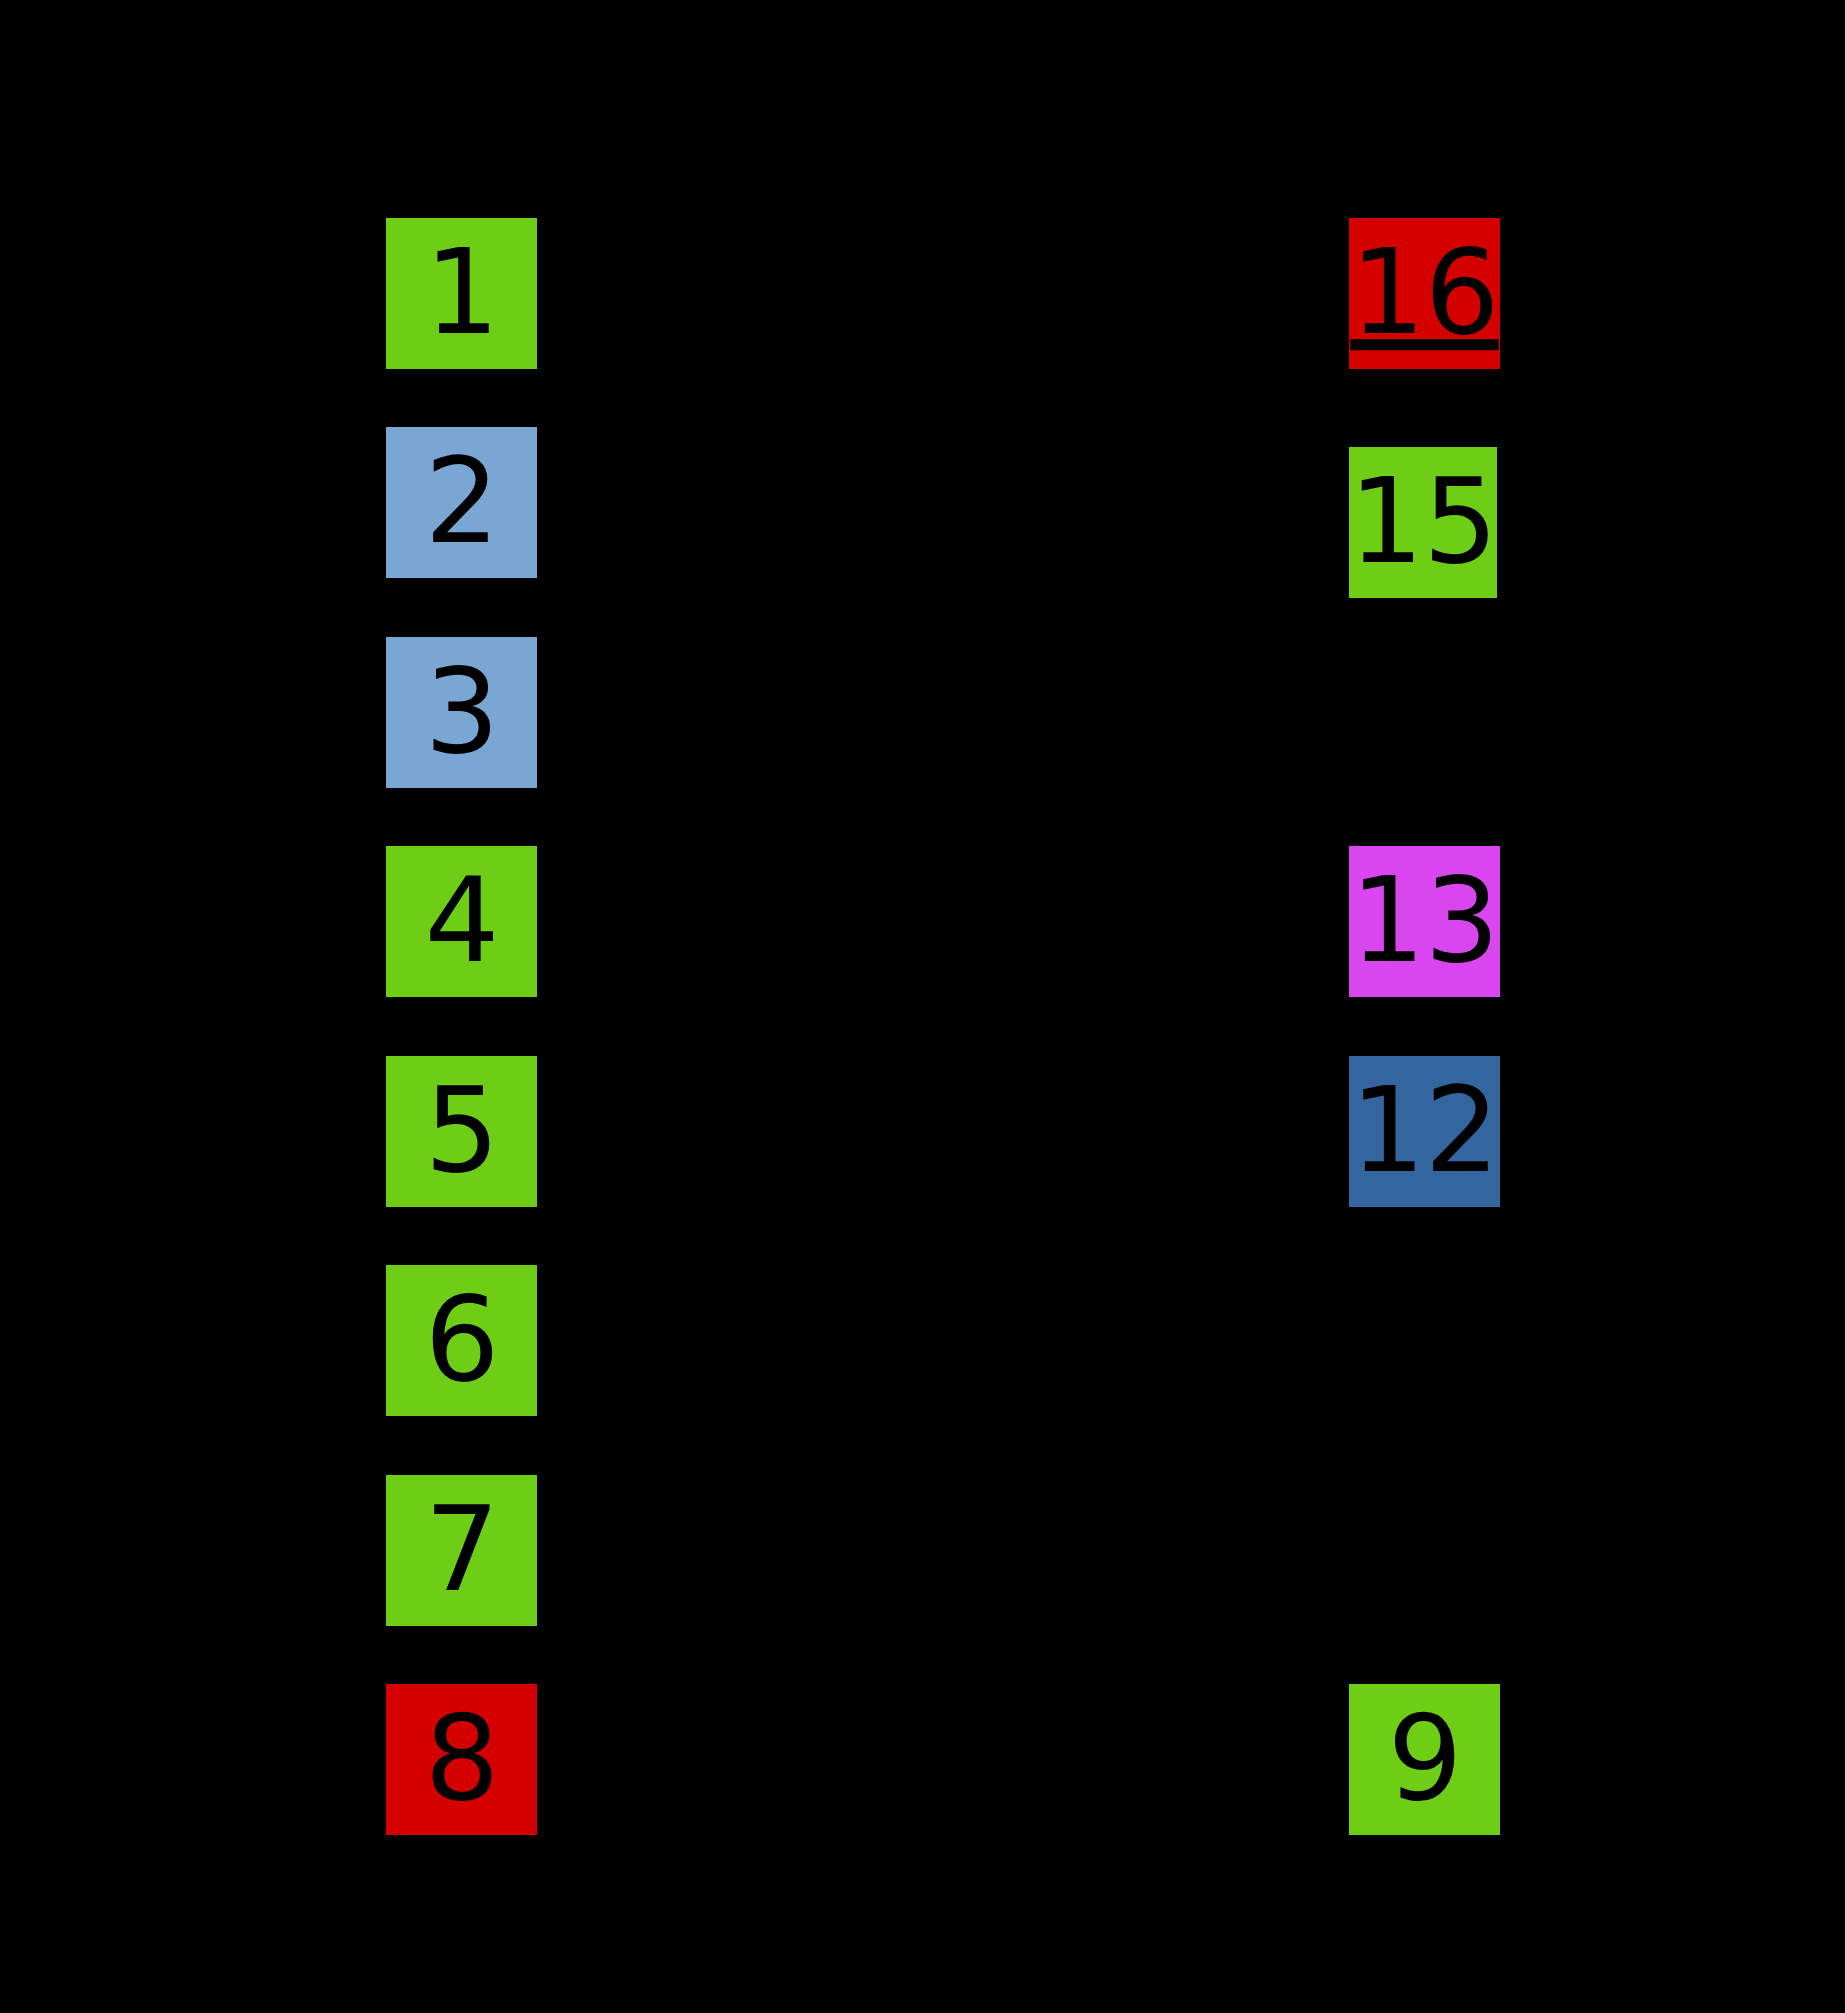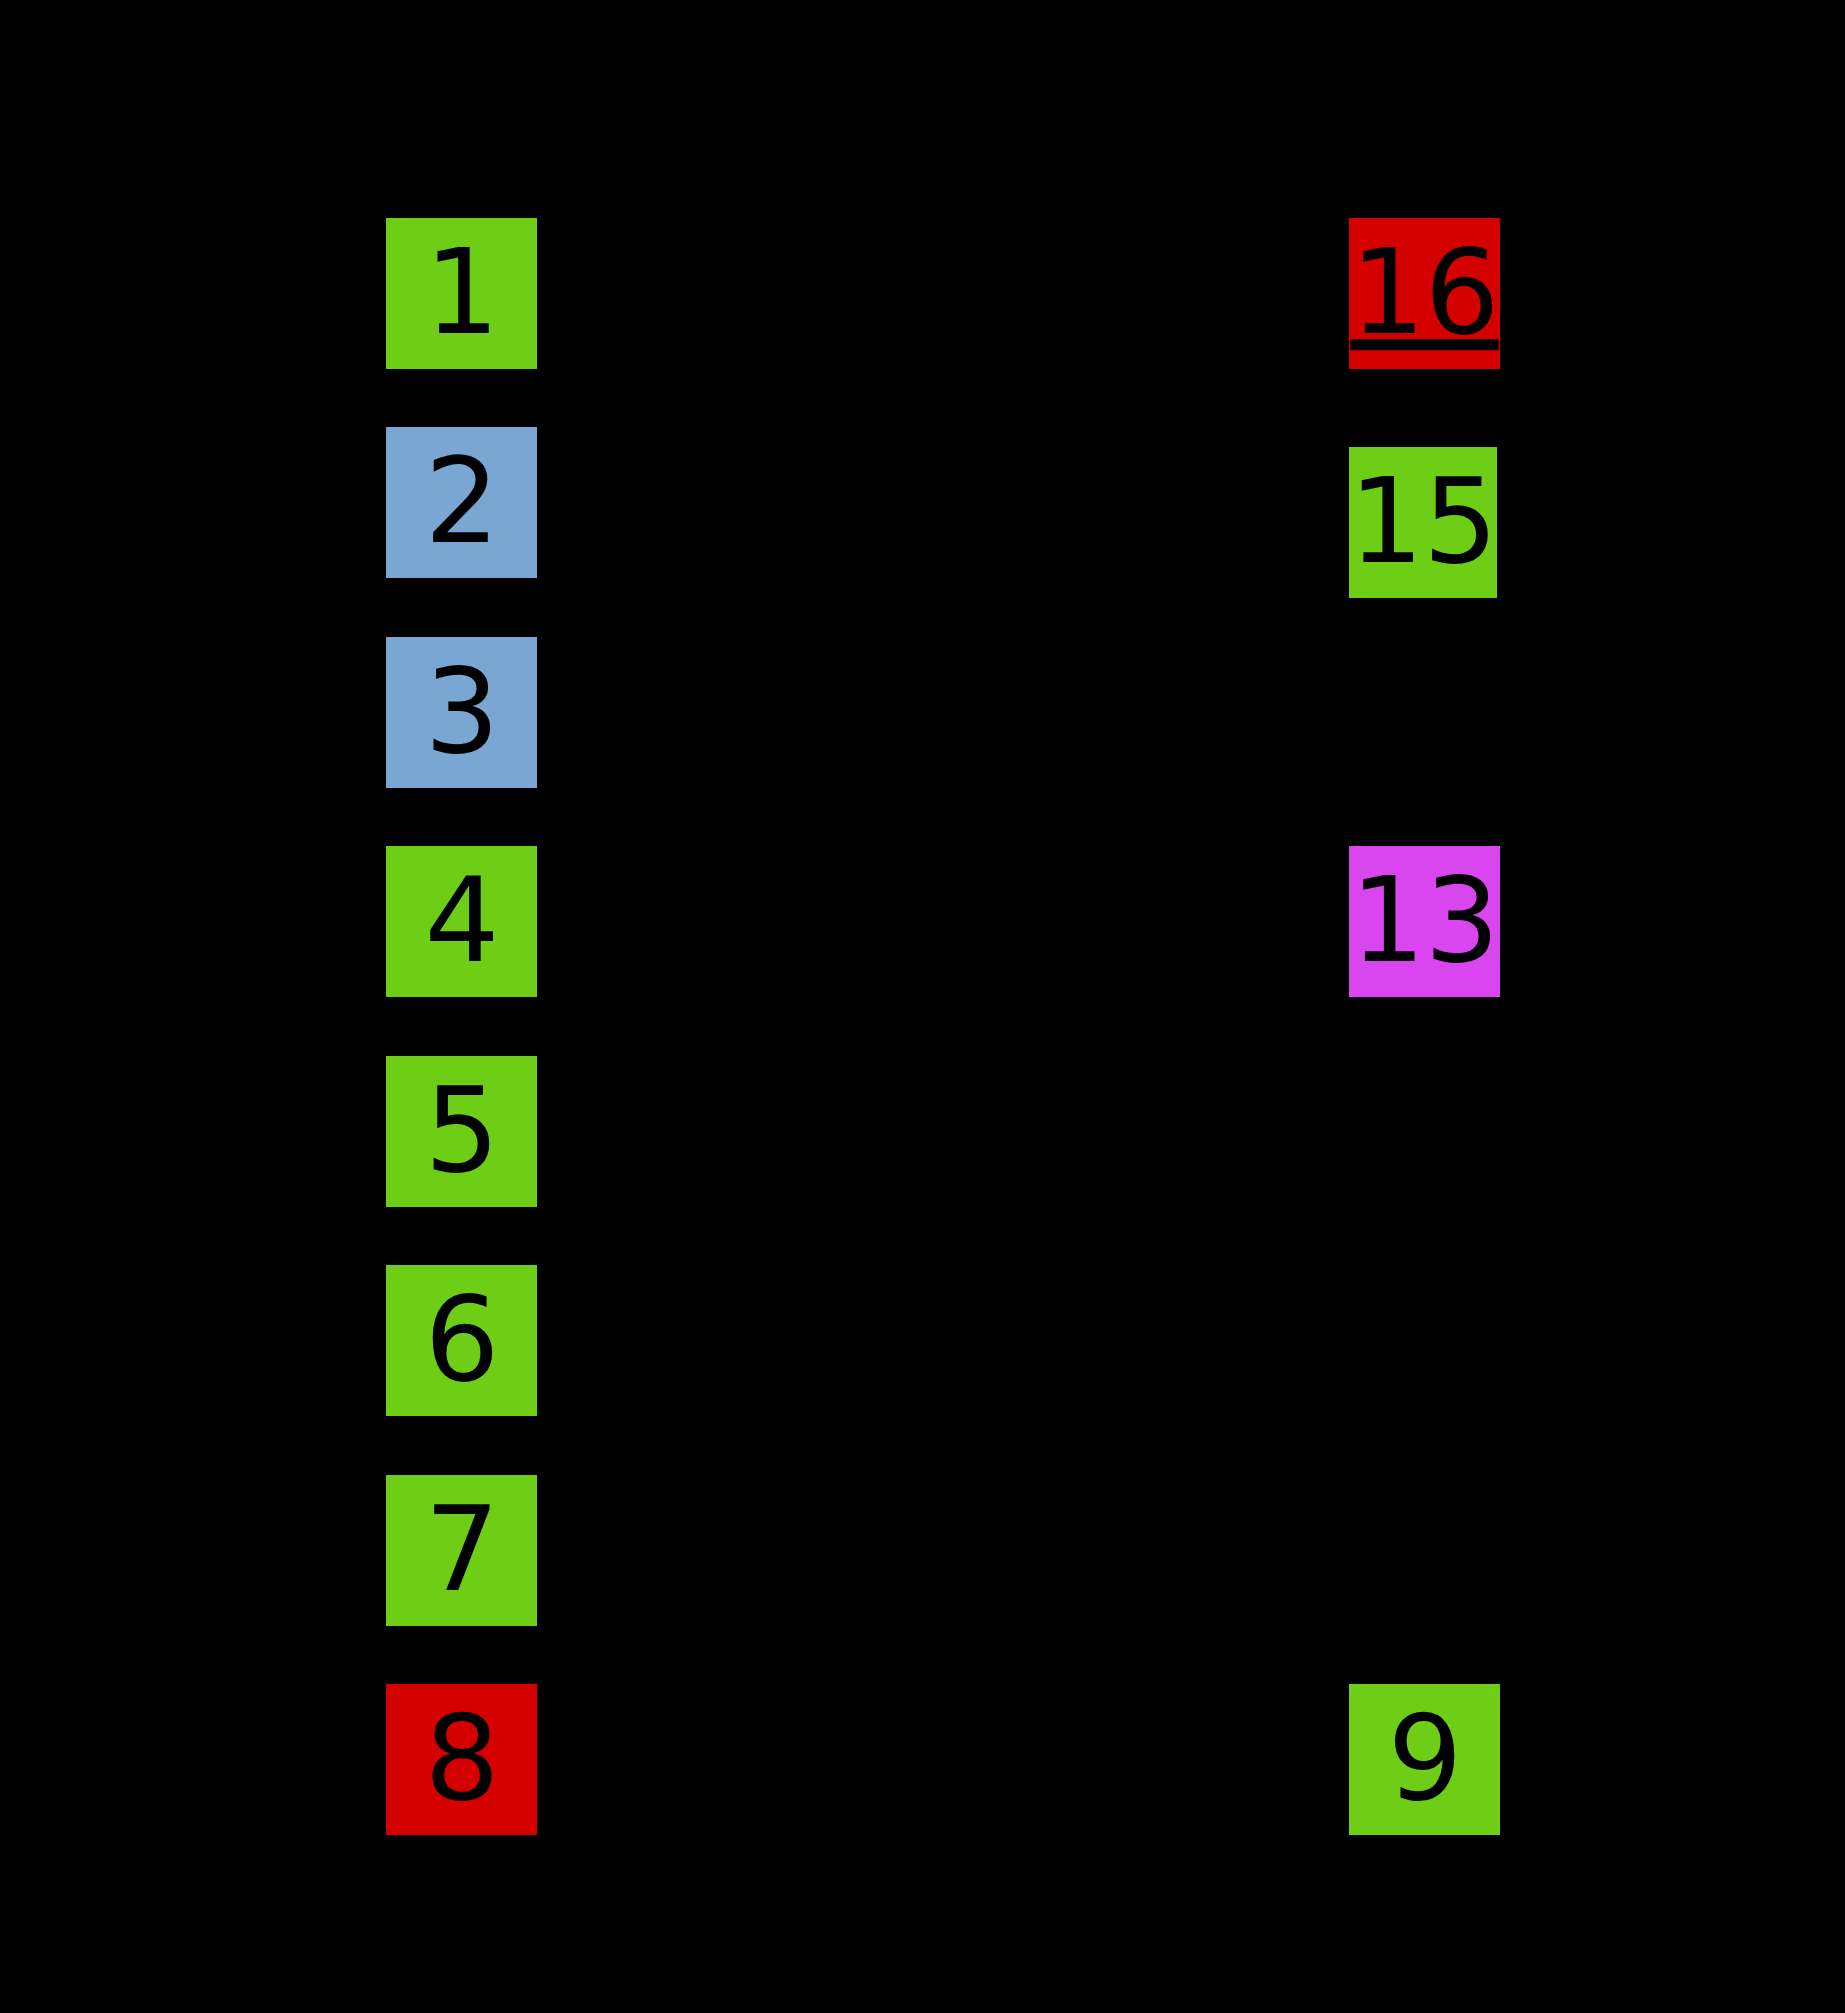--- a/index.html
+++ b/index.html
@@ -67,17 +67,20 @@
     </div>
     <div class="tile" style="left: 1349px; top: 218px; width: 151px; height: 151px; background: rgb(212, 0, 0);">
       <span class="tile-label" style="color: rgb(0, 0, 0); text-decoration: underline;">16</span>
     </div>
     <div class="tile" style="left: 1349px; top: 427px; width: 148px; height: 151px; background: rgb(110, 206, 22); margin-top: 20px;">
       <span class="tile-label" style="color: rgb(0, 0, 0);">15</span>
     </div>
     <div class="tile" style="left: 1349px; top: 846px; width: 151px; height: 151px; background: #d946ef;">
       <span class="tile-label" style="color: rgb(0, 0, 0);">13</span>
     </div>
+    <div class="tile" style="left: 1349px; top: 1056px; width: 151px; height: 151px; background: rgb(51, 102, 158);">
+      <span class="tile-label" style="color: rgb(0, 0, 0);">12</span>
+    </div>
     <div class="tile" style="left: 1349px; top: 1684px; width: 151px; height: 151px; background: rgb(110, 206, 22);">
       <span class="tile-label" style="color: rgb(0, 0, 0);">9</span>
     </div>
   </div>
 
 
 </body></html>

